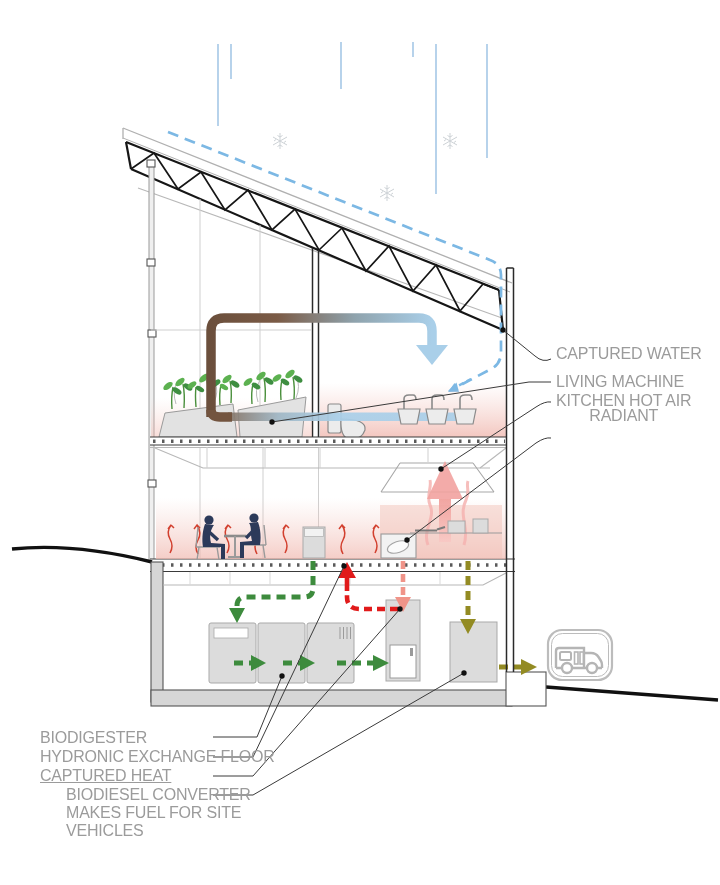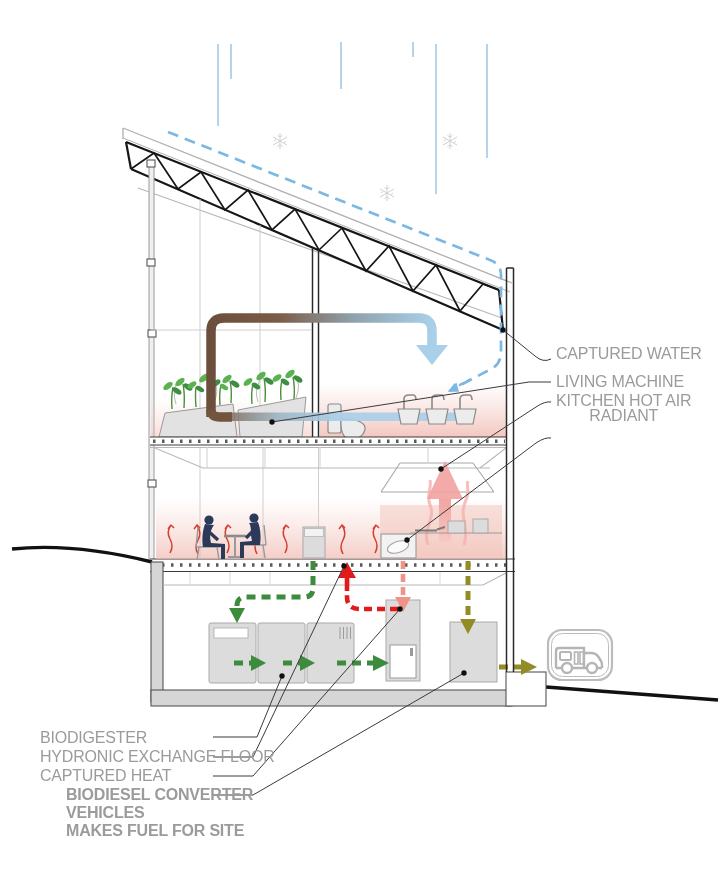--- a/index.html
+++ b/index.html
@@ -3,21 +3,21 @@
 <meta charset="utf-8">
 <style>
   html,body{margin:0;padding:0;background:#fff;}
   #stage{position:relative;width:720px;height:885px;background:#ffffff;overflow:hidden;
          font-family:"Liberation Sans","DejaVu Sans",sans-serif;}
   #drawing{position:absolute;left:0;top:0;}
   .label{position:absolute;color:#9b9b9b;font-size:16px;line-height:15px;letter-spacing:-0.2px;white-space:nowrap;}
   .label span{display:block;}
   .label-right{text-align:left;}
   .label-left{width:166px;text-align:left;}
-  .label-biodiesel{width:160px;text-align:left;line-height:18px;font-weight:bold;}
+  .label-biodiesel{width:160px;text-align:left;line-height:18px;}
   
   .thin-gray{stroke:#b8b8b8;stroke-width:1.1;fill:none;}
   .mullion{stroke:#cfcfcf;stroke-width:1;fill:none;}
   .chord{stroke:#161616;stroke-width:2.2;fill:none;}
   .web{stroke:#161616;stroke-width:1.7;fill:none;}
   .wallline{stroke:#2a2a2a;stroke-width:1.5;fill:none;}
   .slabline{stroke:#3a3a3a;stroke-width:1.1;fill:none;}
   .ticks{stroke:#5a5a5a;stroke-width:3.4;stroke-dasharray:2.5 6.5;fill:none;}
   .leader{stroke:#3a3a3a;stroke-width:1;fill:none;}
   .ldot{fill:#111;}
@@ -392,21 +392,21 @@
     <span>KITCHEN HOT AIR</span>
     <span>RADIANT</span>
   </div>
 
   <div class="label label-left" style="left:40px;top:730px;">
     <span>BIODIGESTER</span>
   </div>
   <div class="label label-left" style="left:40px;top:749px;">
     <span>HYDRONIC EXCHANGE FLOOR</span>
   </div>
-  <div class="label label-left" style="left:40px;top:768px;">
+  <div class="label label-left" style="left:40px;top:768px;text-decoration:underline;">
     <span>CAPTURED HEAT</span>
   </div>
   <div class="label label-biodiesel" style="left:66px;top:786px;">
     <span>BIODIESEL CONVERTER</span>
+    <span>MAKES FUEL FOR SITE</span>
     <span>VEHICLES</span>
-    <span>MAKES FUEL FOR SITE</span>
   </div>
 </div>
 
 </body></html>

